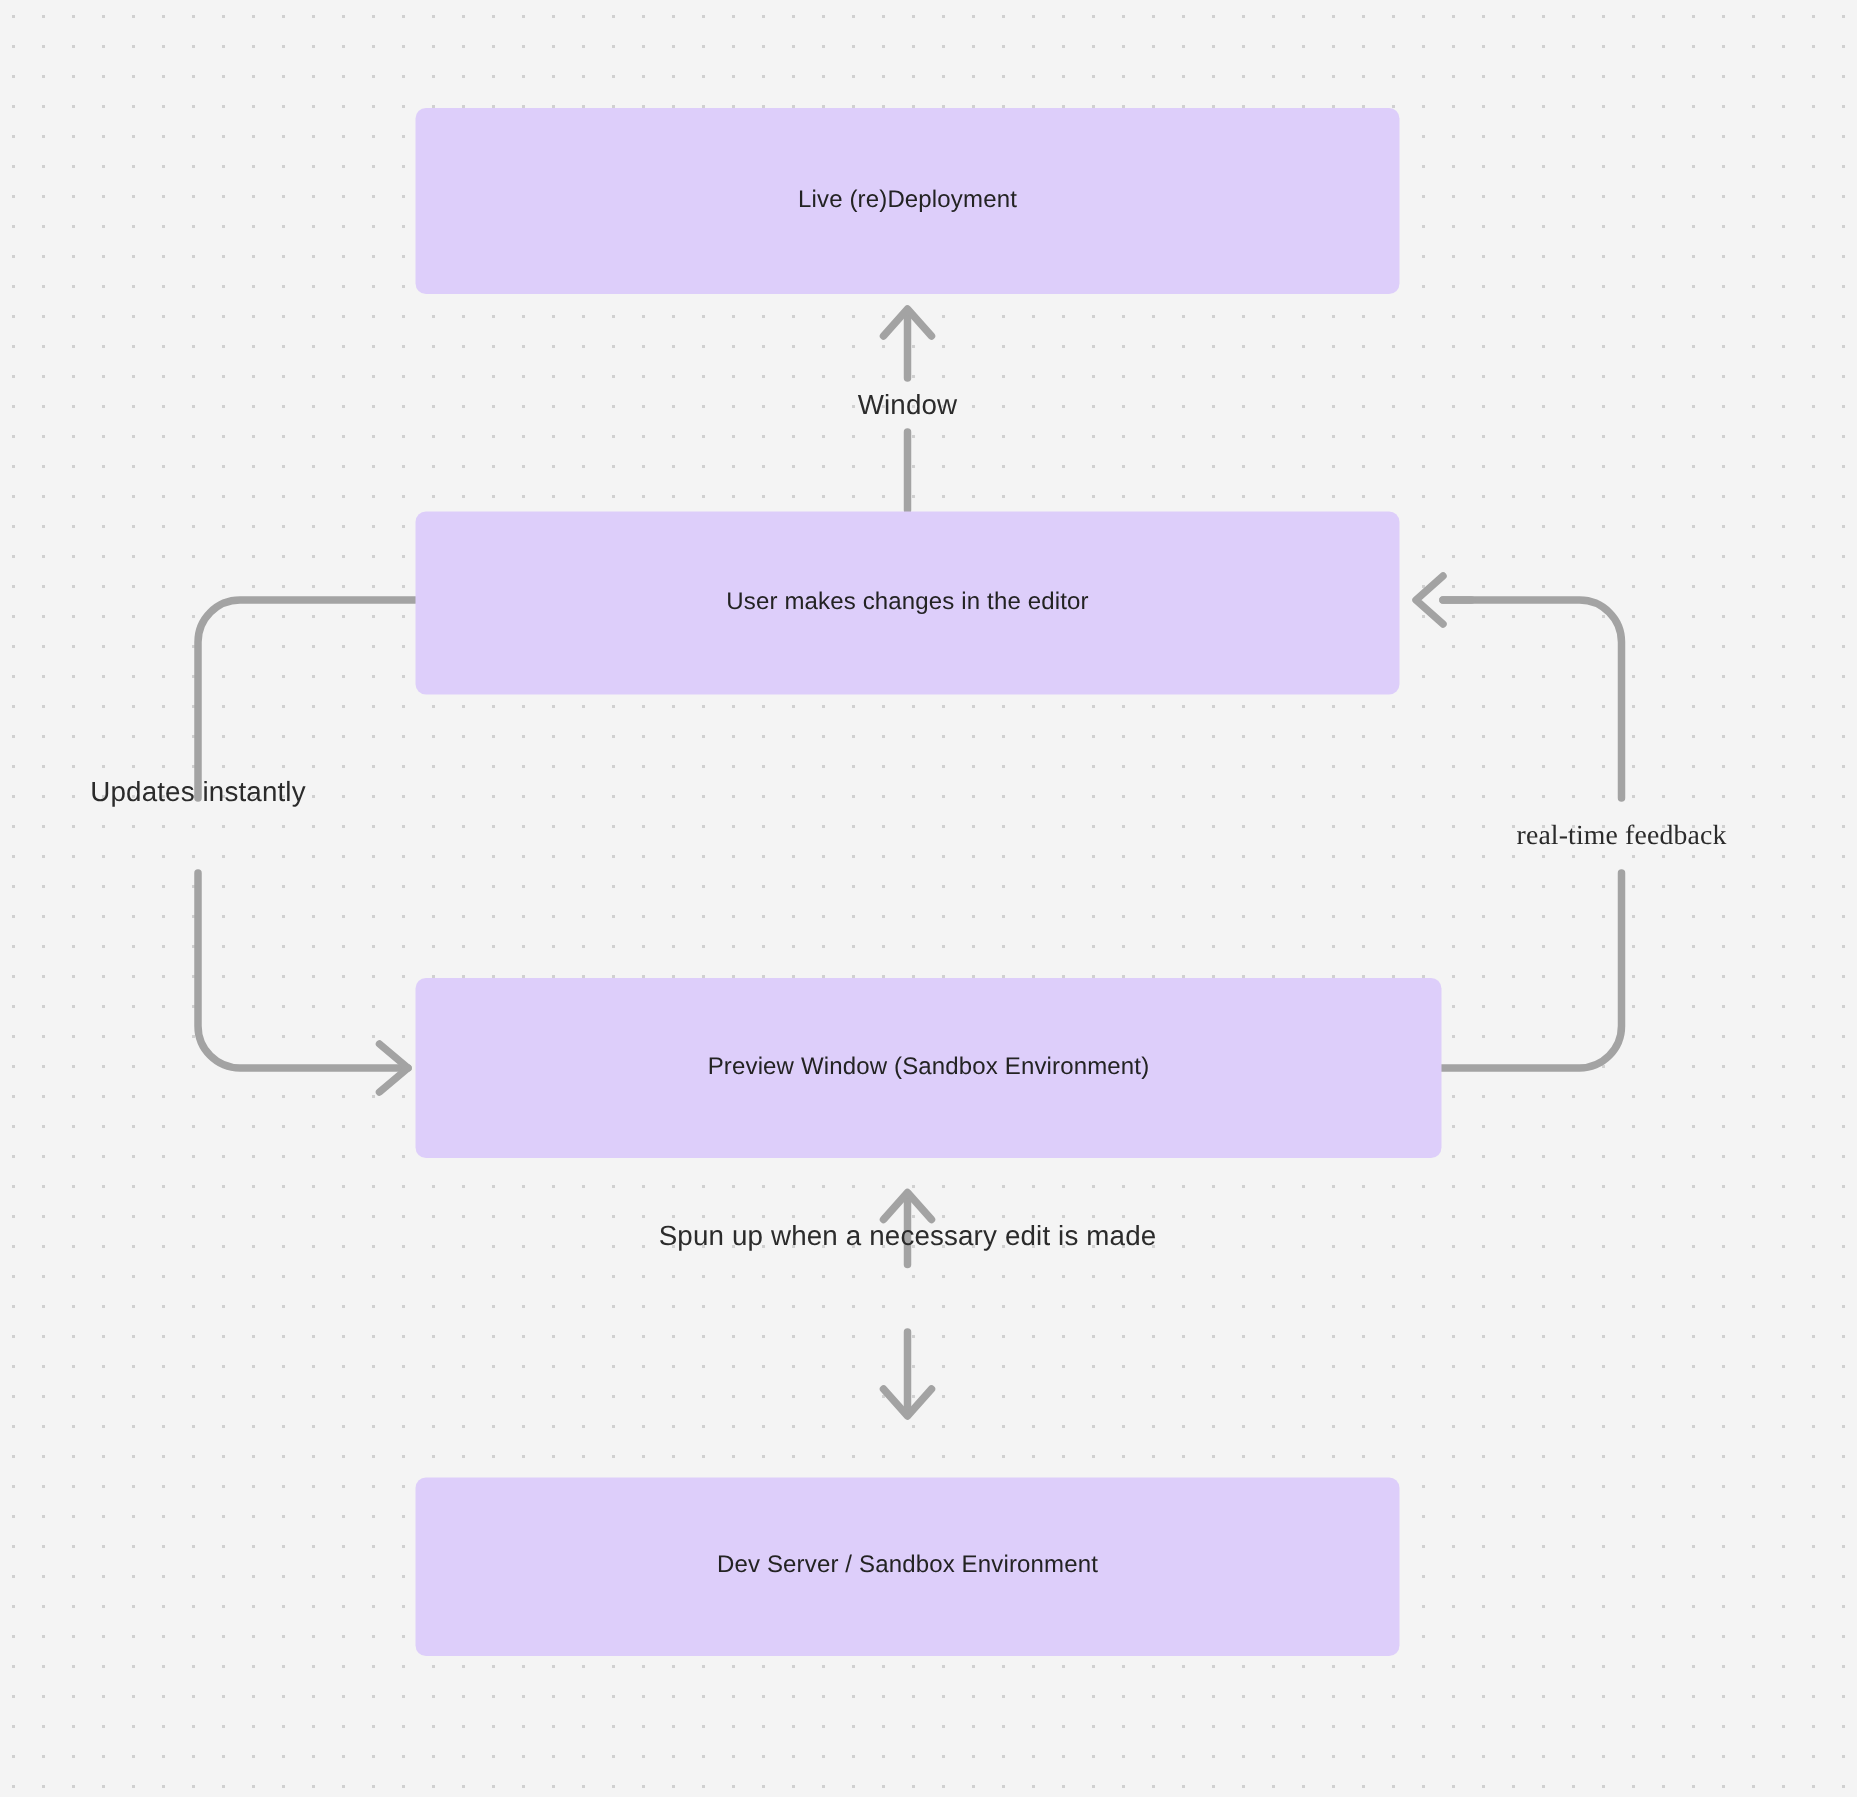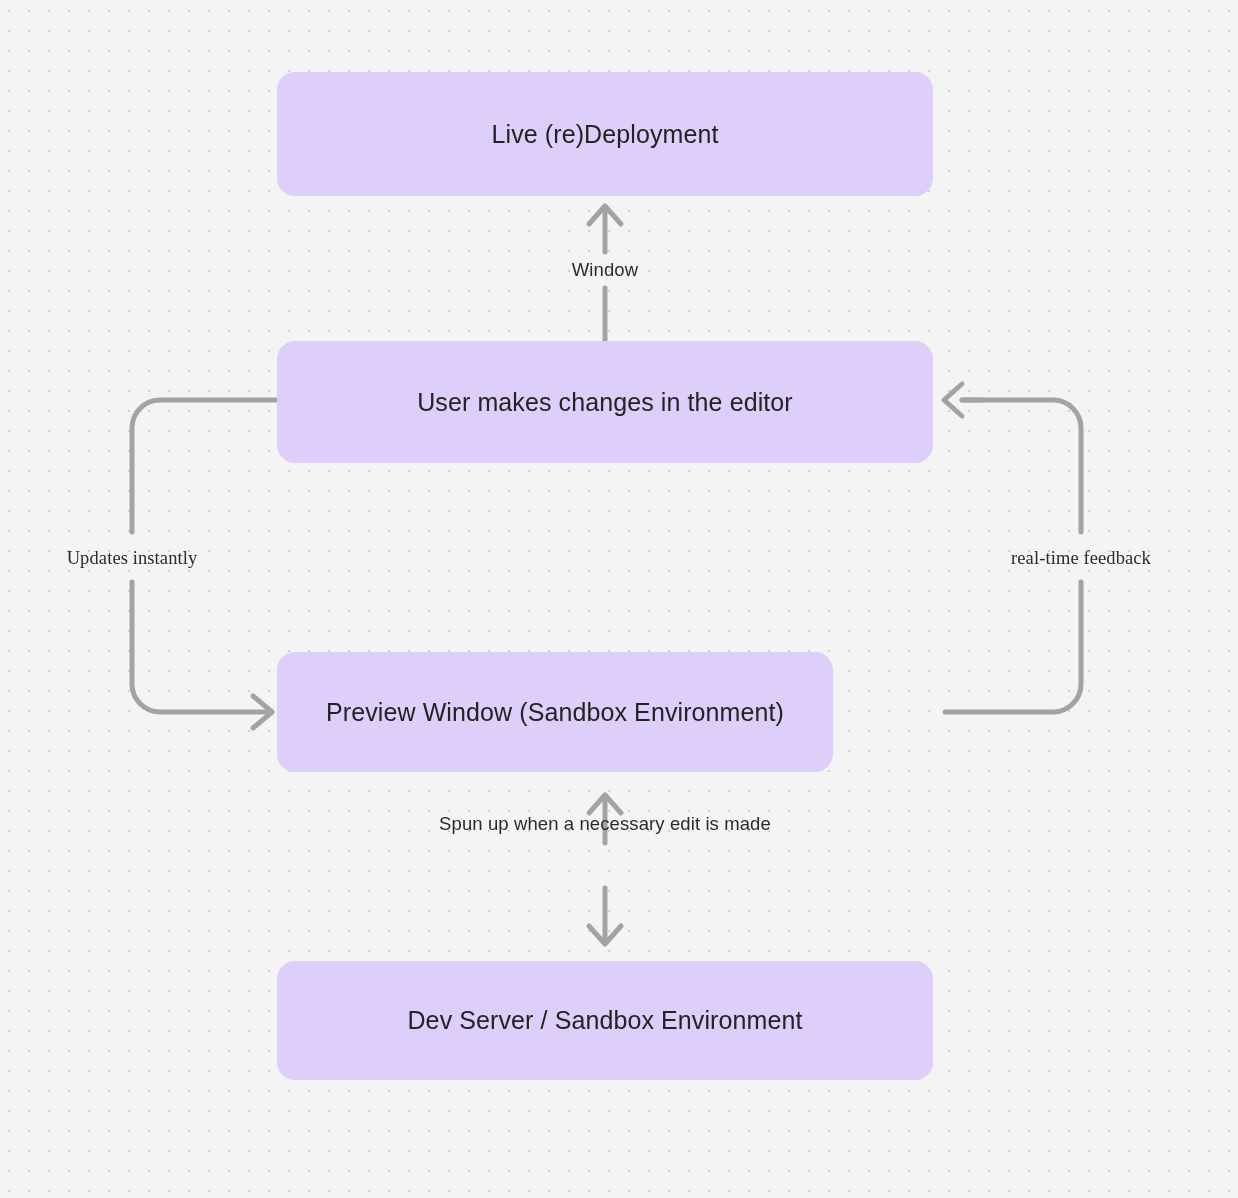--- a/index.html
+++ b/index.html
@@ -27,26 +27,26 @@
     left: 0;
     top: 0;
     width: 1238px;
     height: 1198px;
     pointer-events: none;
   }
   .node {
     position: absolute;
     box-sizing: border-box;
     background: #ddcefa;
-    border-radius: 18px;
+    border-radius: 7px;
     display: flex;
     align-items: center;
     justify-content: center;
     color: #232323;
-    font-size: 25px;
+    font-size: 16px;
     letter-spacing: 0.1px;
     text-align: center;
     line-height: 1.3;
     padding: 16px 14px;
   }
   .edge-label {
     position: absolute;
     color: #2b2b2b;
     font-size: 18.5px;
     letter-spacing: 0.1px;
@@ -93,29 +93,29 @@
   </svg>
 
   <div class="node" style="left:277px; top:72px; width:656px; height:124px;">
     <span>Live (re)Deployment</span>
   </div>
 
   <div class="node" style="left:277px; top:341px; width:656px; height:122px;">
     <span>User makes changes in the editor</span>
   </div>
 
-  <div class="node" style="left:277px; top:652px; width:556px; height:120px;justify-content:center;">
+  <div class="node" style="left:277px; top:652px; width:684px; height:120px;justify-content:center;">
     <span>Preview Window (Sandbox Environment)</span>
   </div>
 
-  <div class="node" style="left:277px; top:961px; width:656px; height:119px;">
+  <div class="node" style="left:277px; top:985px; width:656px; height:119px;">
     <span>Dev Server / Sandbox Environment</span>
   </div>
 
   <div class="edge-label" style="left:605px; top:270px;">Window</div>
 
-  <div class="edge-label" style="left:132px; top:558px;font-family:Liberation Serif, serif;">Updates instantly</div>
+  <div class="edge-label" style="left:132px; top:528px;">Updates instantly</div>
 
   <div class="edge-label" style="left:1081px; top:558px;font-family:Liberation Serif, serif;">real-time feedback</div>
 
   <div class="edge-label" style="left:605px; top:824px;">Spun up when a necessary edit is made</div>
 
 </div>
 
 </body></html>

